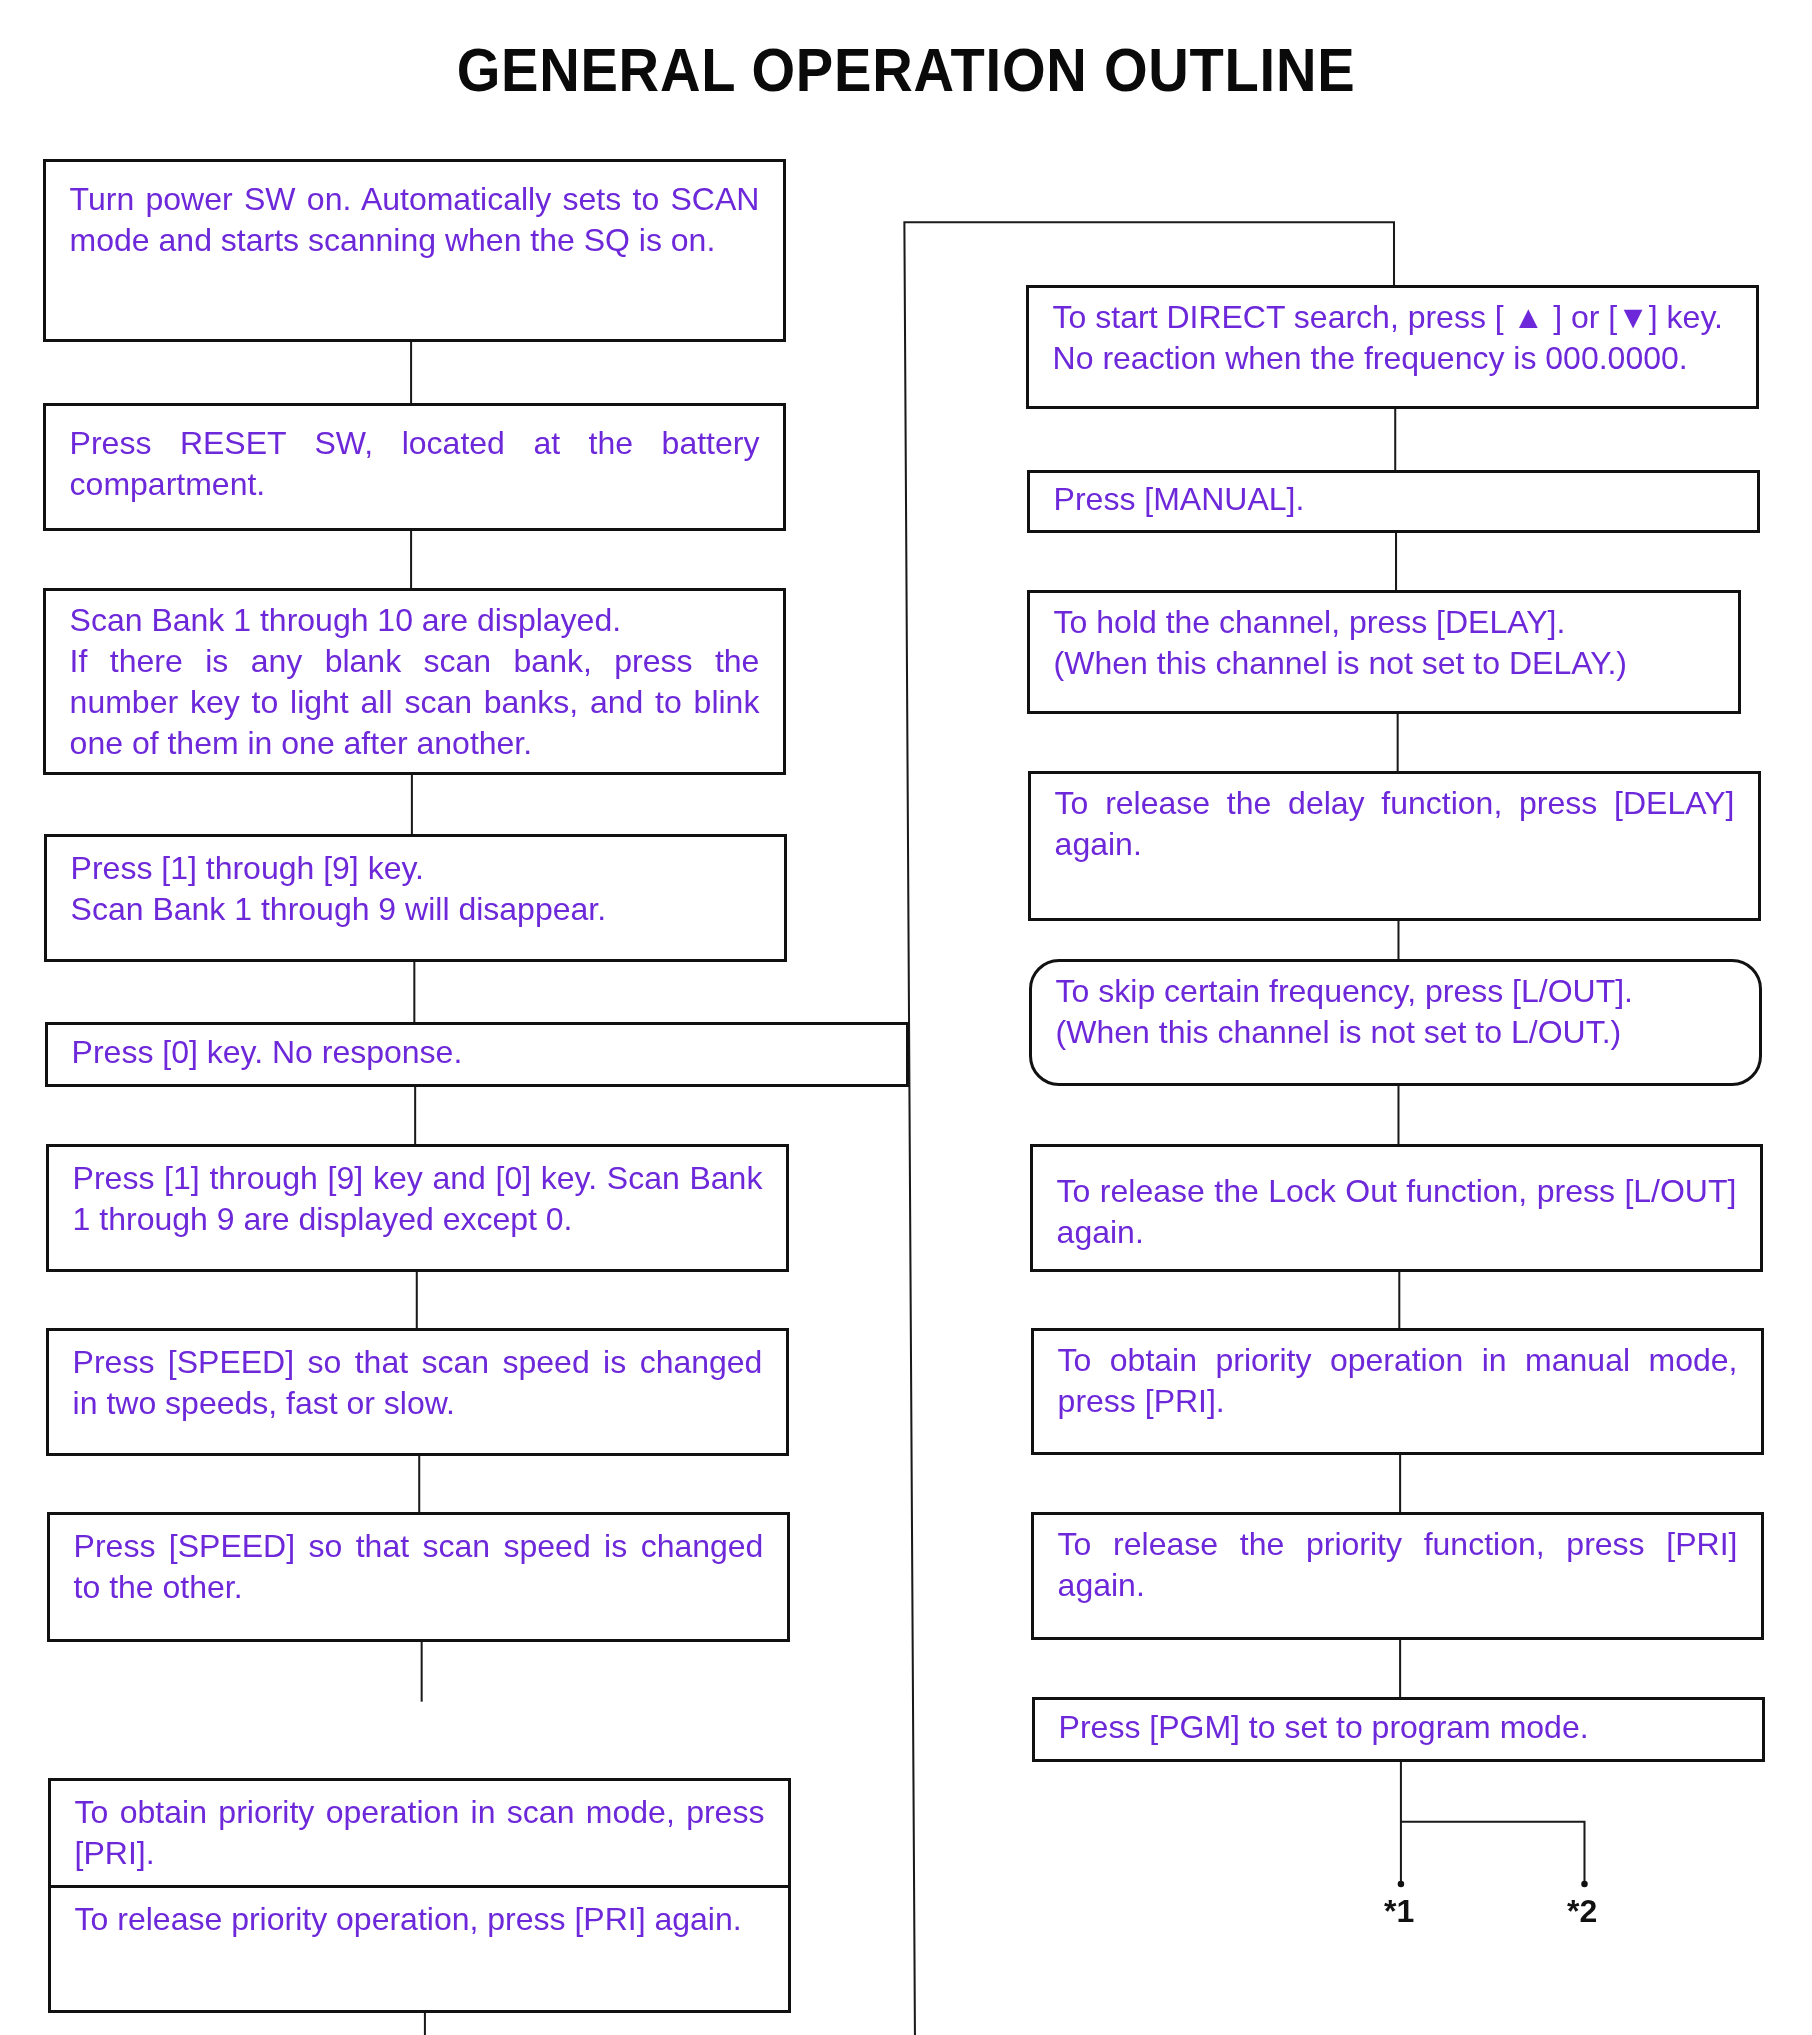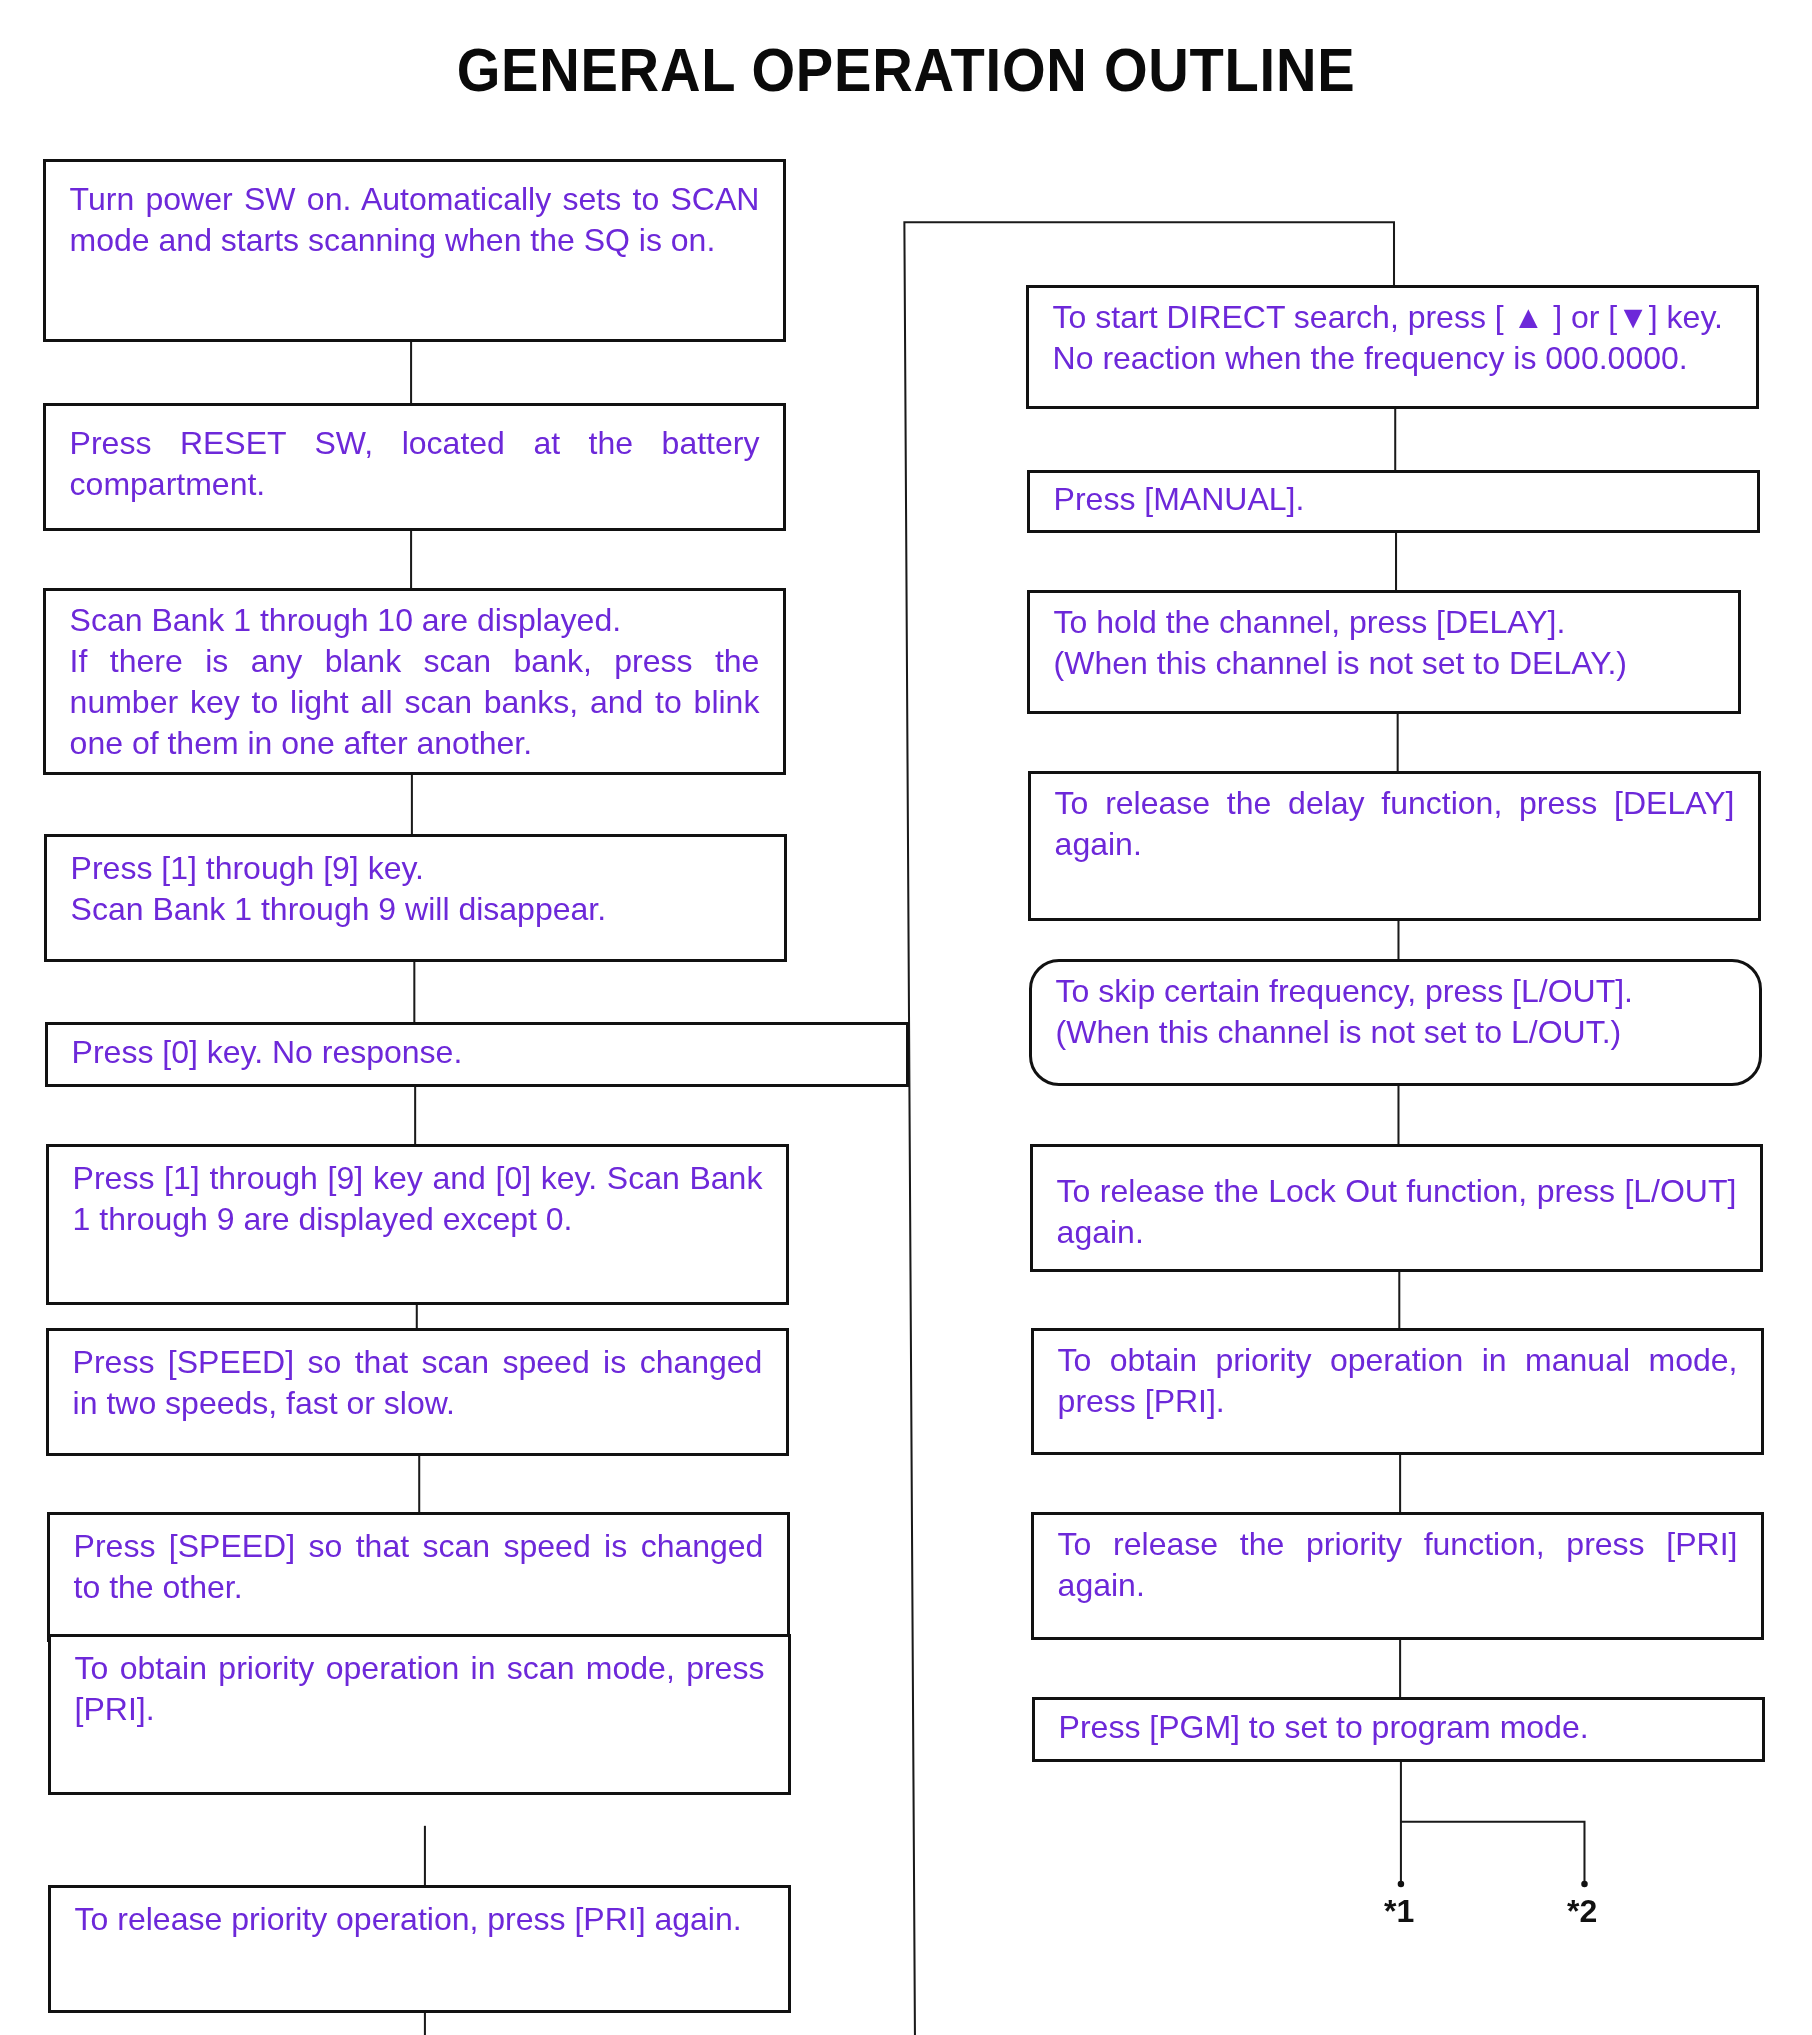--- a/index.html
+++ b/index.html
@@ -60,30 +60,30 @@
 </div>
 <div class="box" style="left:43px; top:588px; width:743px; height:187px; padding-top:9px;">
   <div class="txt">Scan Bank 1 through 10 are displayed.<br>If there is any blank scan bank, press the number key to light all scan banks, and to blink one of them in one after another.</div>
 </div>
 <div class="box" style="left:44px; top:834px; width:743px; height:128px; padding-top:11.4px;">
   <div class="txt">Press [1] through [9] key.<br>Scan Bank 1 through 9 will disappear.</div>
 </div>
 <div class="box" style="left:45px; top:1022px; width:864px; height:65px; padding-top:6.5px;">
   <div class="txt">Press [0] key. No response.</div>
 </div>
-<div class="box" style="left:46px; top:1144px; width:743px; height:161px; padding-top:11.4px;">
+<div class="box" style="left:46px; top:1144px; width:743px; height:128px; padding-top:11.4px;">
   <div class="txt">Press [1] through [9] key and [0] key. Scan Bank 1 through 9 are displayed except 0.</div>
 </div>
 <div class="box" style="left:46px; top:1328px; width:743px; height:128px; padding-top:11.4px;">
   <div class="txt">Press [SPEED] so that scan speed is changed in two speeds, fast  or slow.</div>
 </div>
 <div class="box" style="left:47px; top:1512px; width:743px; height:130px; padding-top:11px;">
   <div class="txt">Press [SPEED] so that scan speed is changed to the other.</div>
 </div>
-<div class="box" style="left:48px; top:1634px; width:743px; height:161px; padding-top:11.4px;">
+<div class="box" style="left:48px; top:1778px; width:743px; height:161px; padding-top:11.4px;">
   <div class="txt">To obtain priority operation in scan mode, press [PRI].</div>
 </div>
 <div class="box" style="left:48px; top:1885px; width:743px; height:128px; padding-top:11.4px;">
   <div class="txt">To release priority operation, press [PRI] again.</div>
 </div>
 
 <div class="box" style="left:1026px; top:285px; width:733px; height:124px; padding-top:9px;">
   <div class="txt">To start DIRECT search, press [ ▲ ] or [▼] key.<br>No reaction when the frequency is 000.0000.</div>
 </div>
 <div class="box" style="left:1027px; top:470px; width:733px; height:63px; padding-top:5.7px;">

